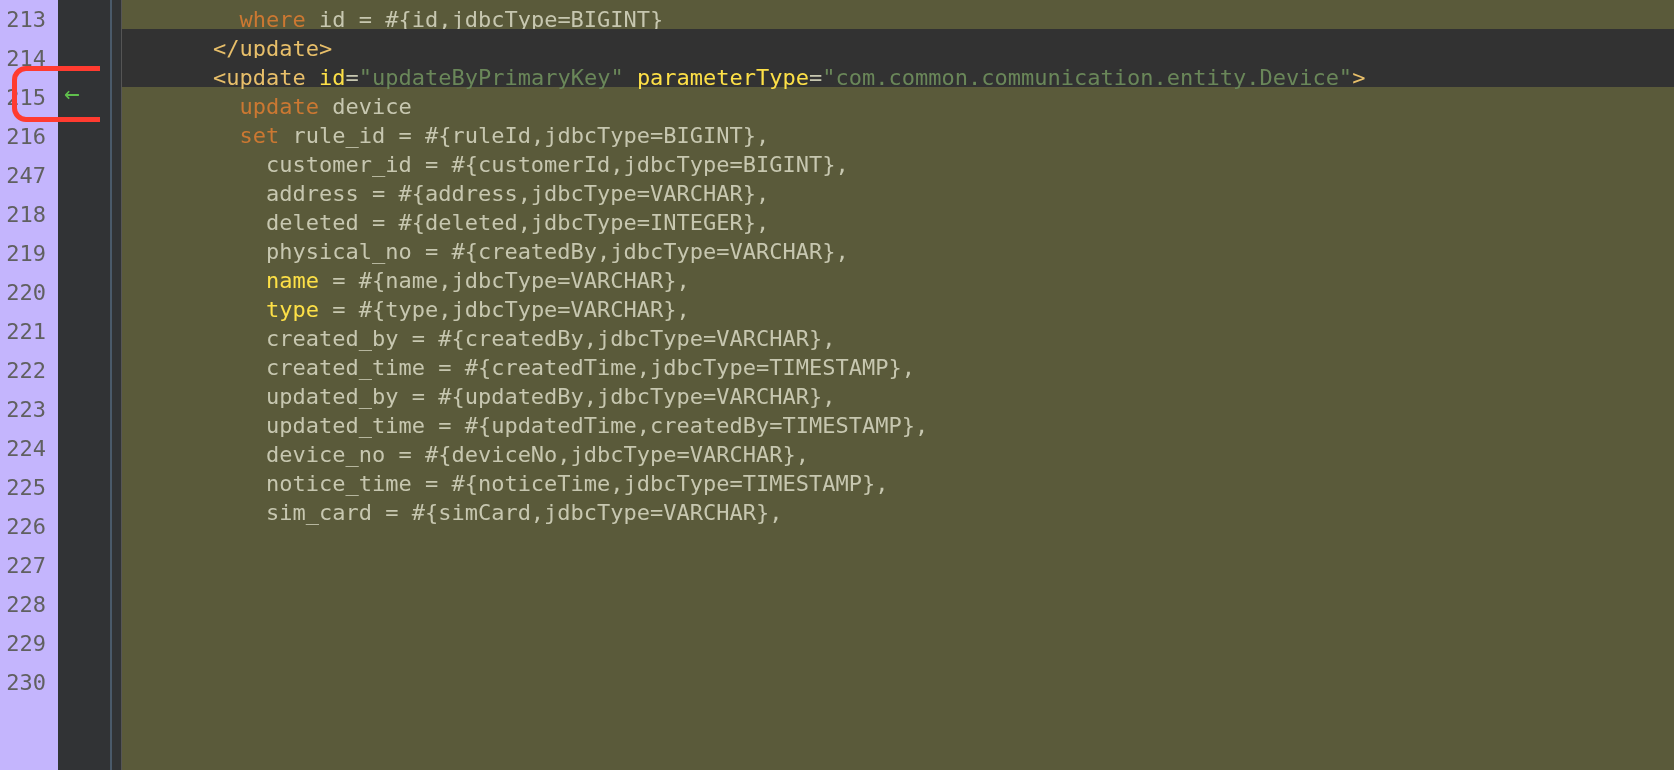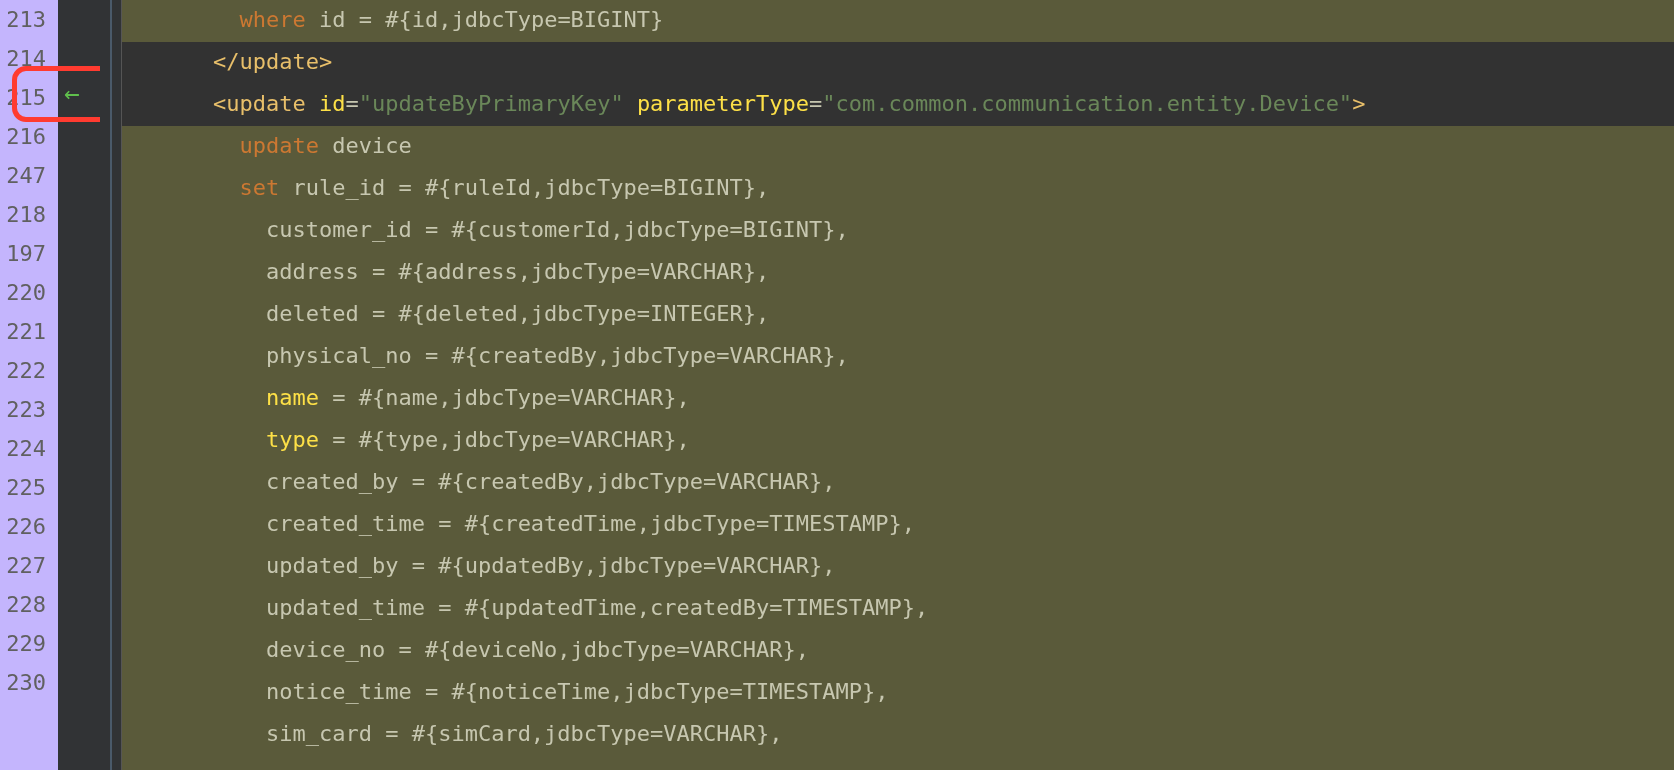--- a/index.html
+++ b/index.html
@@ -50,21 +50,21 @@
     width: 2px;
     background: #4a5a6a;
   }
   .code {
     flex: 1 1 auto;
     background: #5a5a3a;
     position: relative;
     overflow: hidden;
   }
   .code-line {
-    height: 42px;
+    height: 29px;
     line-height: 39px;
     white-space: pre;
     padding-left: 38px;
     color: #c7c7b0;
     position: relative;
   }
   .highlight-row {
     background: #323232;
   }
   .tag { color: #e8bf6a; }
@@ -83,21 +83,21 @@
 
 <div class="editor">
 
   <div class="gutter" id="gutter">
       <div class="gutter-line">213</div>
       <div class="gutter-line">214</div>
       <div class="gutter-line">215</div>
       <div class="gutter-line">216</div>
       <div class="gutter-line">247</div>
       <div class="gutter-line">218</div>
-      <div class="gutter-line">197</div>
+      <div class="gutter-line">219</div>
       <div class="gutter-line">220</div>
       <div class="gutter-line">221</div>
       <div class="gutter-line">222</div>
       <div class="gutter-line">223</div>
       <div class="gutter-line">224</div>
       <div class="gutter-line">225</div>
       <div class="gutter-line">226</div>
       <div class="gutter-line">227</div>
       <div class="gutter-line">228</div>
       <div class="gutter-line">229</div>

